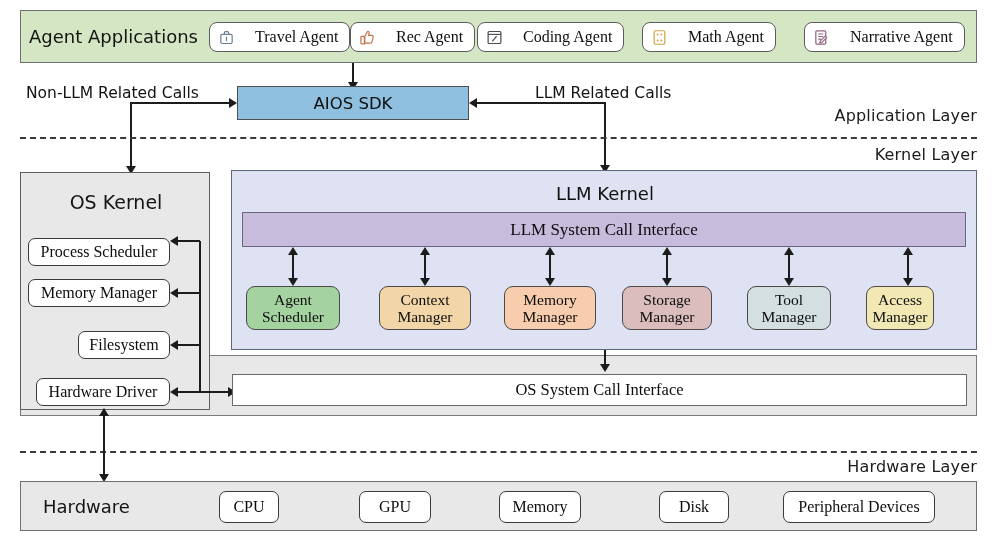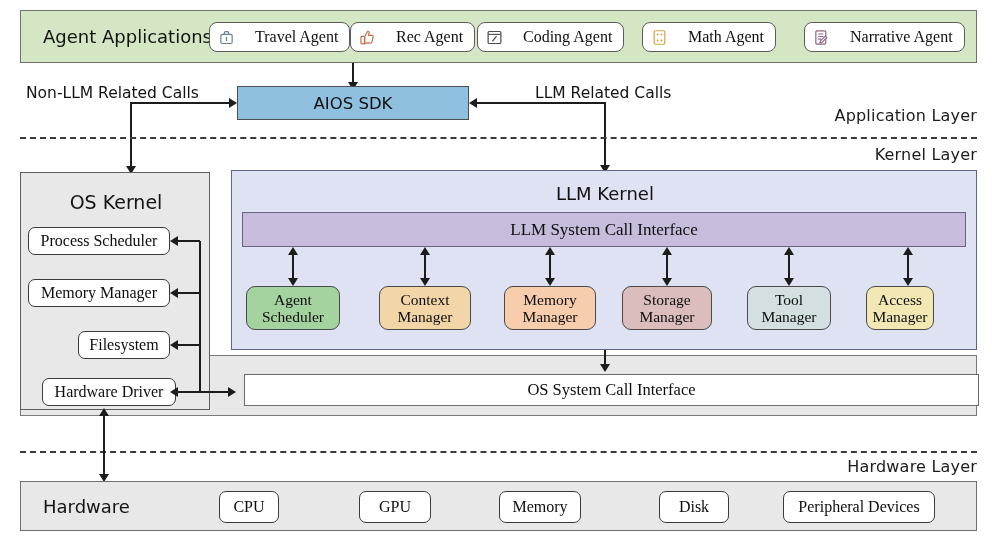--- a/index.html
+++ b/index.html
@@ -112,21 +112,21 @@
   .arr-down{border-left:5px solid transparent;border-right:5px solid transparent;border-top:8px solid #1c1c1c;}
   .arr-up{border-left:5px solid transparent;border-right:5px solid transparent;border-bottom:8px solid #1c1c1c;}
   .arr-left{border-top:5px solid transparent;border-bottom:5px solid transparent;border-right:8px solid #1c1c1c;}
   .arr-right{border-top:5px solid transparent;border-bottom:5px solid transparent;border-left:8px solid #1c1c1c;}
 </style>
 </head>
 <body>
 
 <div id="stage">
 
-  <div class="abs banner" id="agent-banner" style="left:20px;top:10px;width:957px;height:53px;padding-left:22px;">
+  <div class="abs banner" id="agent-banner" style="left:20px;top:10px;width:957px;height:53px;padding-left:8px;">
 
     <span class="banner-title">Agent Applications</span>
 
     <div class="agent-chip abs" style="left:188px;top:11px;">
       <svg class="chip-ico" viewBox="0 0 24 24" fill="none">
         <rect x="4" y="7.5" width="16" height="13" rx="2.2" stroke="#6b7f93" stroke-width="1.7"></rect>
         <path d="M9 7.5V5.2a1.6 1.6 0 0 1 1.6-1.6h2.8A1.6 1.6 0 0 1 15 5.2v2.3" stroke="#6b7f93" stroke-width="1.7"></path>
         <path d="M12 11v6" stroke="#6b7f93" stroke-width="1.7"></path>
       </svg>
       <span>Travel Agent</span>
@@ -194,30 +194,30 @@
   <div class="abs dashed" style="left:20px;top:137px;width:957px;"></div>
 
   <span class="abs layer-label" style="left:697px;top:145px;width:280px;">Kernel Layer</span>
 
   <div class="abs" id="os-backdrop" style="left:20px;top:355px;width:957px;height:61px;"></div>
 
   <div class="abs" id="os-kernel-box" style="left:20px;top:172px;width:190px;height:238px;">
     <div class="abs" id="os-kernel-title" style="left:0;top:18px;width:190px;">OS Kernel</div>
   </div>
 
-  <div class="abs os-item" style="left:28px;top:227px;width:142px;height:28px;text-align:right;">
+  <div class="abs os-item" style="left:28px;top:238px;width:142px;height:28px;text-align:right;">
     <span>Process Scheduler</span>
   </div>
   <div class="abs os-item" style="left:28px;top:279px;width:142px;height:28px;">
     <span>Memory Manager</span>
   </div>
   <div class="abs os-item" style="left:78px;top:331px;width:92px;height:28px;">
     <span>Filesystem</span>
   </div>
-  <div class="abs os-item" style="left:36px;top:378px;width:134px;height:28px;margin-left:6px;">
+  <div class="abs os-item" style="left:36px;top:378px;width:134px;height:28px;">
     <span>Hardware Driver</span>
   </div>
 
   <div class="abs vline" style="left:199px;top:241px;height:151px;"></div>
   <div class="abs hline" style="left:178px;top:240px;width:22px;"></div>
   <div class="abs arrow arr-left" style="left:170px;top:236px;"></div>
   <div class="abs hline" style="left:178px;top:292px;width:22px;"></div>
   <div class="abs arrow arr-left" style="left:170px;top:288px;"></div>
   <div class="abs hline" style="left:178px;top:344px;width:22px;"></div>
   <div class="abs arrow arr-left" style="left:170px;top:340px;"></div>
@@ -280,21 +280,21 @@
   <div class="abs arrow arr-up" style="left:784px;top:247px;"></div>
   <div class="abs arrow arr-down" style="left:784px;top:278px;"></div>
 
   <div class="abs vline" style="left:907px;top:252px;height:30px;"></div>
   <div class="abs arrow arr-up" style="left:903px;top:247px;"></div>
   <div class="abs arrow arr-down" style="left:903px;top:278px;"></div>
 
   <div class="abs vline" style="left:604px;top:350px;height:18px;"></div>
   <div class="abs arrow arr-down" style="left:600px;top:364px;"></div>
 
-  <div class="abs" id="os-syscall" style="left:232px;top:374px;width:735px;height:32px;margin-left:12px;">
+  <div class="abs" id="os-syscall" style="left:232px;top:374px;width:735px;height:32px;">
     <span>OS System Call Interface</span>
   </div>
 
   <div class="abs dashed" style="left:20px;top:451px;width:957px;"></div>
 
   <span class="abs layer-label" style="left:697px;top:457px;width:280px;">Hardware Layer</span>
 
   <div class="abs vline" style="left:103px;top:413px;height:66px;"></div>
   <div class="abs arrow arr-up" style="left:99px;top:408px;"></div>
   <div class="abs arrow arr-down" style="left:99px;top:474px;"></div>

